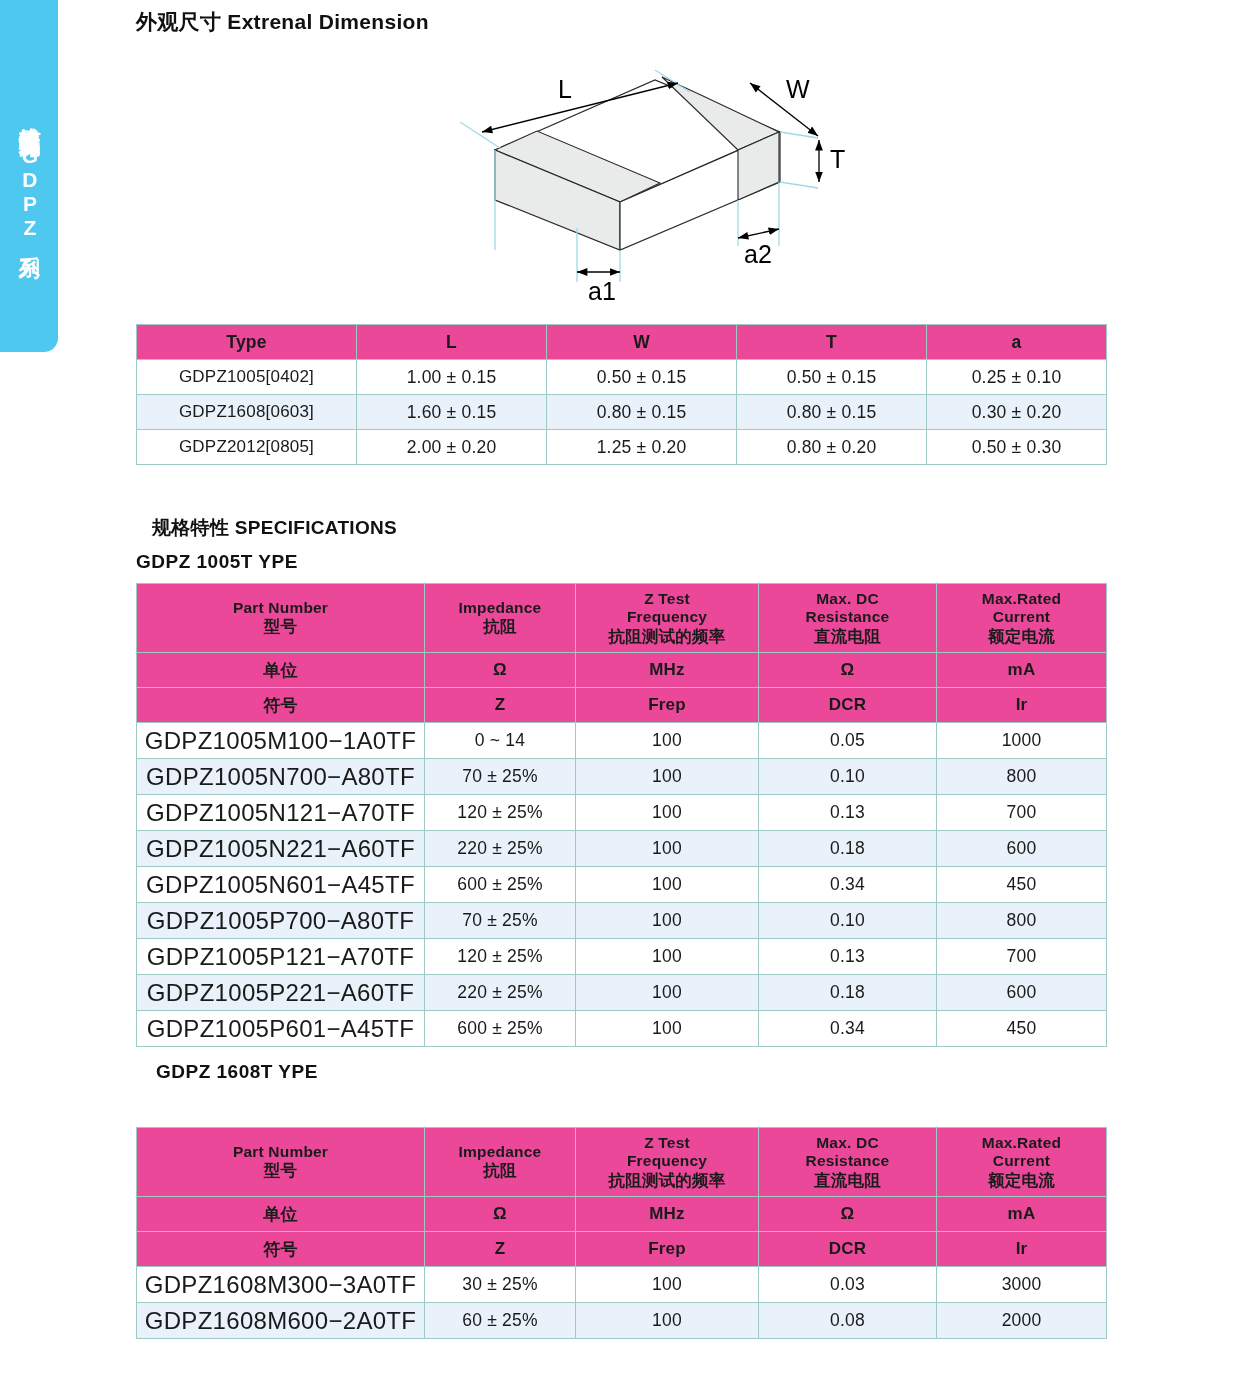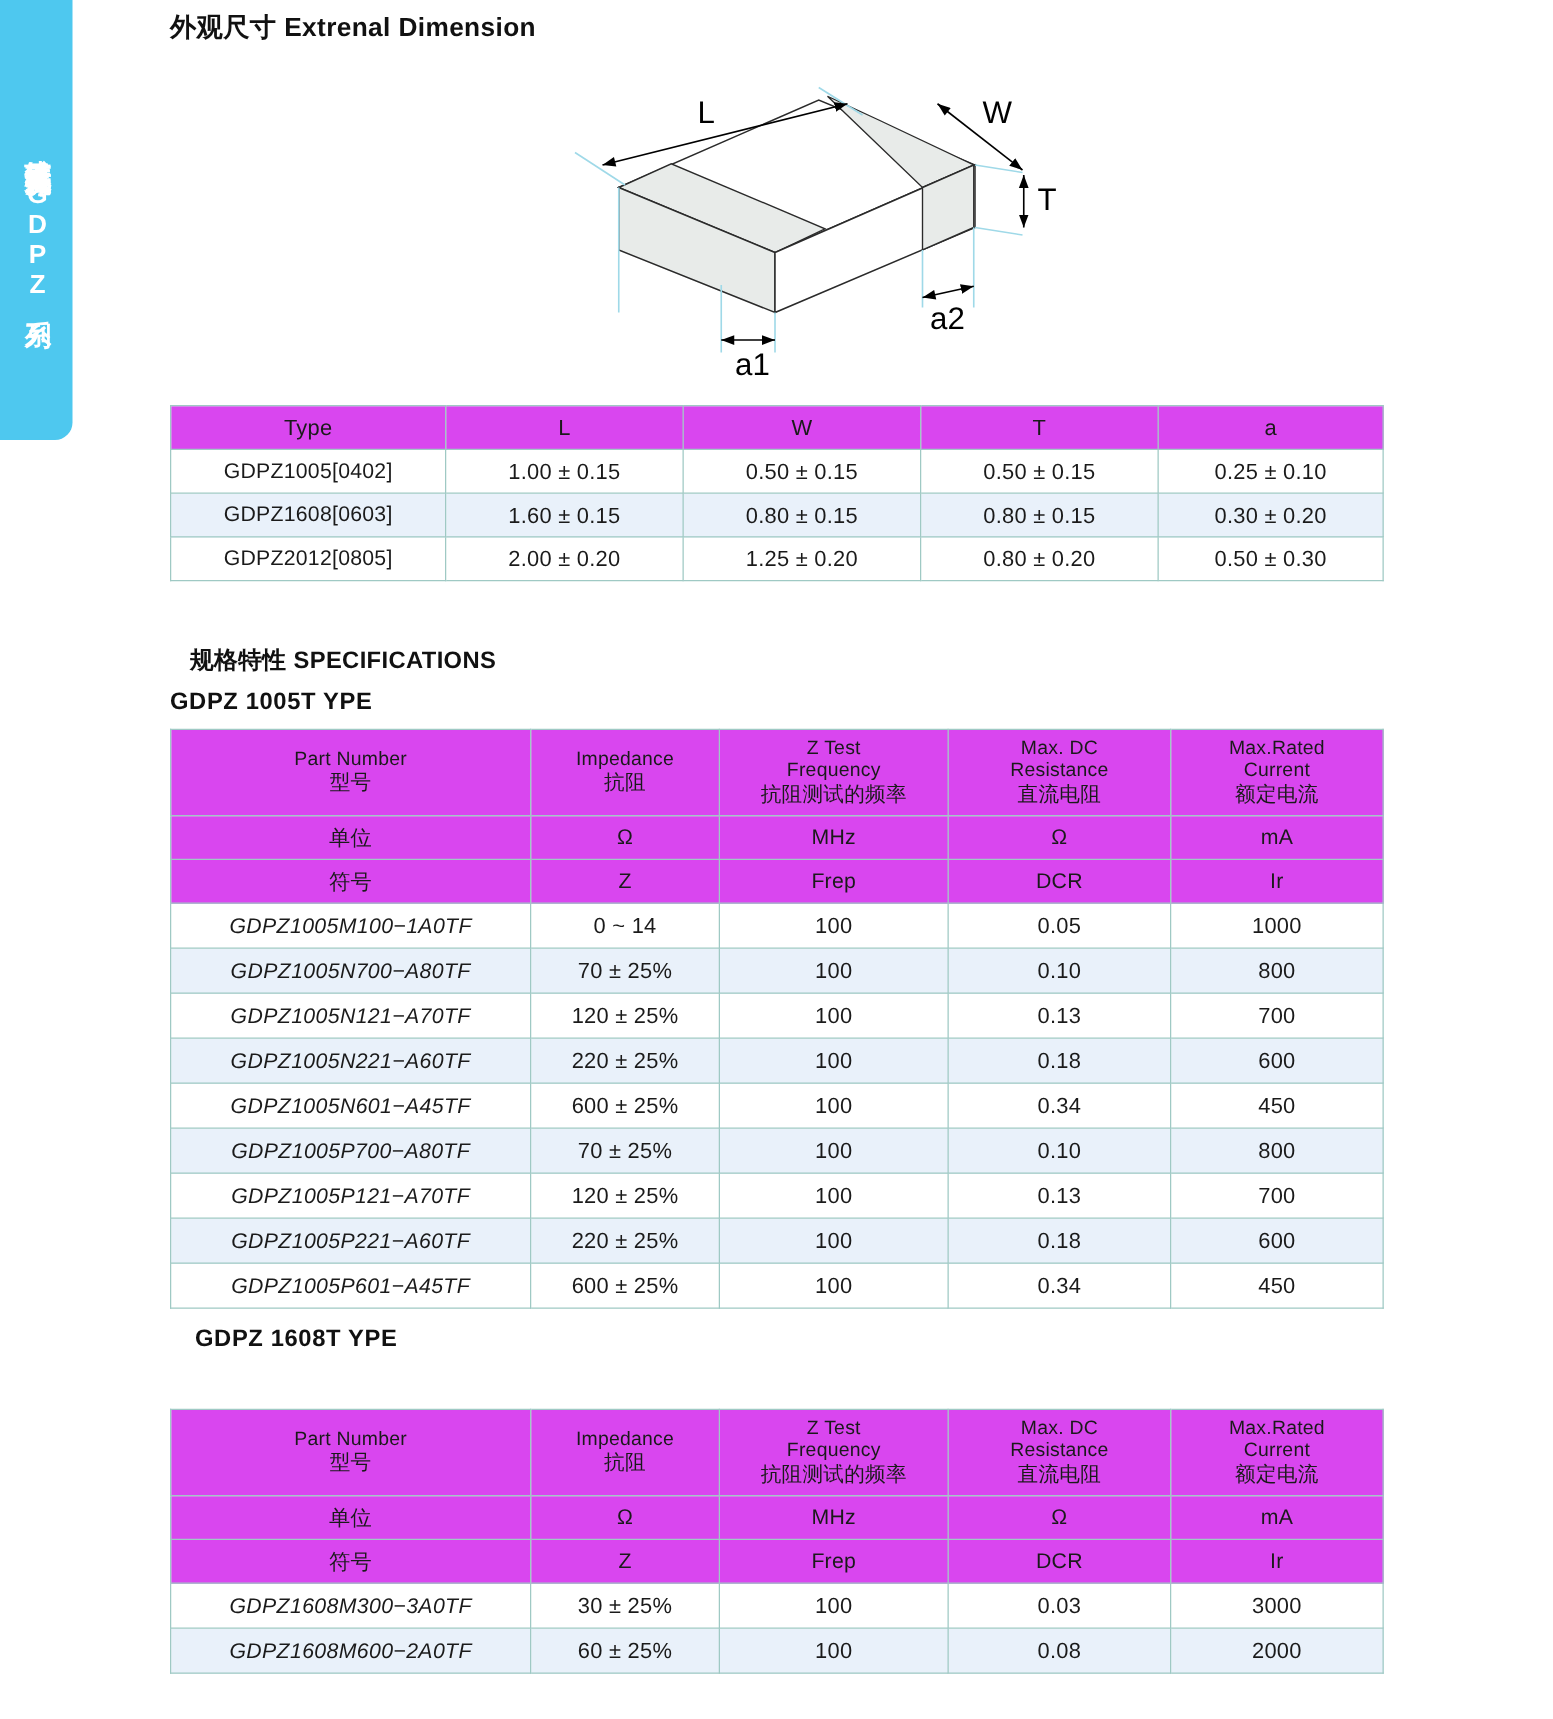--- a/index.html
+++ b/index.html
@@ -98,21 +98,22 @@
   }
   table.dt td, table.dt th {
     border: 1px solid #9fc9c4;
     text-align: center;
     vertical-align: middle;
     font-weight: normal;
     color: #1a1a1a;
     padding: 0;
   }
   table.dt .hdr {
-    background: #d946ef;
+    background: #ec4899;
+    font-weight: bold;
   }
   table.dt tr.alt td {
     background: #e9f1fa;
     margin-top: 20px;
   }
 
   
   #table-dimension {
     left: 136px;
     top: 324px;
@@ -151,23 +152,22 @@
   }
   .spec-table .hrow-sub td {
     height: 34px;
     font-size: 17px;
   }
   .spec-table tbody td {
     height: 35px;
     font-size: 17.5px;
   }
   .spec-table tbody td.pn {
-    font-size: 17px;
+    font-size: 24px;
     letter-spacing: 0.3px;
-    font-style: italic;
   }
 
   
   col.c-pn  { width: 288px; }
   col.c-imp { width: 151px; }
   col.c-frq { width: 183px; }
   col.c-dcr { width: 178px; }
   col.c-ir  { width: 170px; }
 
   

